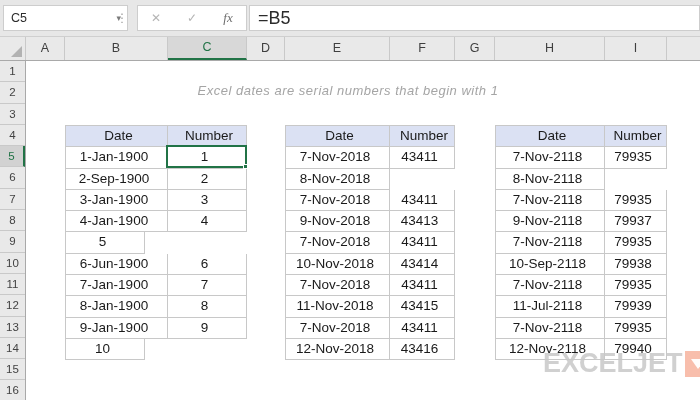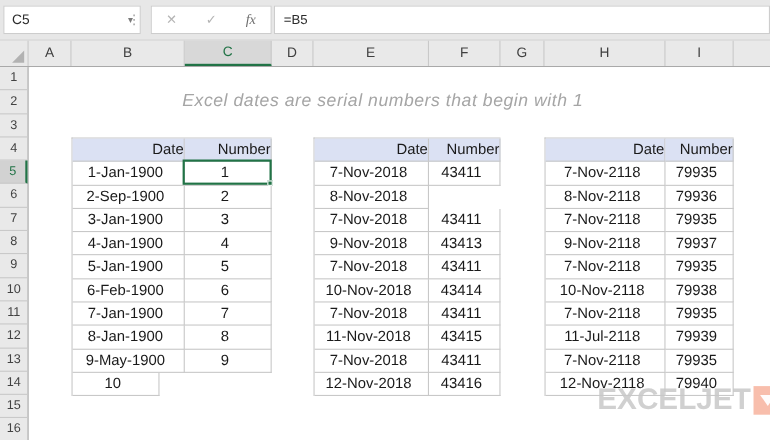--- a/index.html
+++ b/index.html
@@ -14,21 +14,21 @@
              background:#fff; border:1px solid #cdcdcd; font-size:12.5px; color:#2b2b2b;
              line-height:24px; padding-left:7px; }
   .namebox .caret { position:absolute; right:6px; top:0; color:#7b7b7b; font-size:9px; line-height:24px; }
   .vdots { position:absolute; left:115px; top:5px; width:14px; height:26px;
            color:#9e9e9e; font-size:12px; line-height:26px; text-align:center; }
   .fbtns { position:absolute; left:137px; top:5px; width:110px; height:26px;
            background:#fff; border:1px solid #cdcdcd; display:flex; align-items:center; }
   .fbtn { flex:1; text-align:center; color:#b5b5b5; font-size:12px; }
   .fx { color:#6e6e6e; font-family:"Liberation Serif", serif; font-style:italic; font-size:13px; }
   .formulabox { position:absolute; left:249px; top:5px; width:451px; height:26px;
-                background:#fff; border:1px solid #cdcdcd; font-size:12px; color:#2b2b2b;
+                background:#fff; border:1px solid #cdcdcd; font-size:18px; color:#2b2b2b;
                 line-height:24px; padding-left:8px; }
 
   
   .colband { position:absolute; left:0; top:37px; width:700px; height:24px;
              background:#e9e9e9; border-bottom:1px solid #a9a9a9; display:flex; }
   .colband .corner { width:26px; height:100%; position:relative; border-right:1px solid #c9c9c9; }
   .colband .corner .tri { position:absolute; right:3px; bottom:3px; width:0; height:0;
              border-left:11px solid transparent; border-bottom:11px solid #b2b2b2; }
   .colcell { height:100%; border-right:1px solid #c9c9c9; text-align:center;
              font-size:12.5px; color:#3f3f3f; line-height:23px; }
@@ -39,27 +39,27 @@
 
   .rowband { position:absolute; left:0; top:61px; width:26px; height:339px;
              background:#e9e9e9; border-right:1px solid #a9a9a9; }
   .rowcell { width:100%; height:21.3px; text-align:center; font-size:11.5px; color:#424242;
              line-height:21px; border-bottom:1px solid #c9c9c9; }
   .rowcell.sel { background:#d2d2d2; color:#217346; border-right:2px solid #217346; }
 
   
   .sheet { position:absolute; left:27px; top:61px; width:673px; height:339px; background:#fff; }
   .title { position:absolute; left:0; top:22px; width:620px; text-align:center;
-           font-style:italic; font-size:16px; letter-spacing:0.5px; color:#a5a5a5; z-index:2;padding-left:22px; }
+           font-style:italic; font-size:13px; letter-spacing:0.5px; color:#a5a5a5; z-index:2;padding-left:22px; }
 
   .xtable { position:absolute; top:64px; border-top:1px solid #c8c8c8; border-left:1px solid #c8c8c8; z-index:2; }
   .xrow { display:flex; height:21.3px; }
   .cell { height:100%; border-right:1px solid #c8c8c8; border-bottom:1px solid #c8c8c8;
           font-size:13.5px; color:#1a1a1a; line-height:20px; overflow:hidden; }
-  .cell.head { background:#dbe1f3; text-align:right; padding-left:4px; }
+  .cell.head { background:#dbe1f3; text-align:center; padding-left:4px; }
   .cell.val  { background:transparent; text-align:center; padding-right:5px; }
   .t0 .c0{width:102px} .t0 .c1{width:79px}
   .t1 .c0{width:104px} .t1 .c1{width:65px}
   .t2 .c0{width:109px} .t2 .c1{width:62px}
 
   
   .selcell { position:absolute; left:139px; top:84px; width:81px; height:23px;
              border:2px solid #217346; z-index:4; }
   .selcell .handle { position:absolute; right:-3px; bottom:-3px; width:5px; height:5px;
              background:#217346; border:1px solid #fff; }
@@ -153,37 +153,36 @@
         </div>
         <div class="xrow">
           <div class="cell val c0">3-Jan-1900</div>
           <div class="cell val c1">3</div>
         </div>
         <div class="xrow">
           <div class="cell val c0">4-Jan-1900</div>
           <div class="cell val c1">4</div>
         </div>
         <div class="xrow">
-          <div class="cell val c0">5-Jan-1900</div>
           <div class="cell val c1">5</div>
         </div>
         <div class="xrow">
-          <div class="cell val c0">6-Feb-1900</div>
+          <div class="cell val c0">6-Jun-1900</div>
           <div class="cell val c1">6</div>
         </div>
         <div class="xrow">
           <div class="cell val c0">7-Jan-1900</div>
           <div class="cell val c1">7</div>
         </div>
         <div class="xrow">
           <div class="cell val c0">8-Jan-1900</div>
           <div class="cell val c1">8</div>
         </div>
         <div class="xrow">
-          <div class="cell val c0">9-May-1900</div>
+          <div class="cell val c0">9-Jan-1900</div>
           <div class="cell val c1">9</div>
         </div>
         <div class="xrow">
           <div class="cell val c1">10</div>
         </div>
       </div>
     <div class="xtable t1" style="left:258px;">
         <div class="xrow">
           <div class="cell head c0">Date</div>
           <div class="cell head c1">Number</div>
@@ -232,36 +231,35 @@
         <div class="xrow">
           <div class="cell head c0">Date</div>
           <div class="cell head c1">Number</div>
         </div>
         <div class="xrow">
           <div class="cell val c0">7-Nov-2118</div>
           <div class="cell val c1">79935</div>
         </div>
         <div class="xrow">
           <div class="cell val c0">8-Nov-2118</div>
-          <div class="cell val c1">79936</div>
         </div>
         <div class="xrow">
           <div class="cell val c0">7-Nov-2118</div>
           <div class="cell val c1">79935</div>
         </div>
         <div class="xrow">
           <div class="cell val c0">9-Nov-2118</div>
           <div class="cell val c1">79937</div>
         </div>
         <div class="xrow">
           <div class="cell val c0">7-Nov-2118</div>
           <div class="cell val c1">79935</div>
         </div>
         <div class="xrow">
-          <div class="cell val c0">10-Nov-2118</div>
+          <div class="cell val c0">10-Sep-2118</div>
           <div class="cell val c1">79938</div>
         </div>
         <div class="xrow">
           <div class="cell val c0">7-Nov-2118</div>
           <div class="cell val c1">79935</div>
         </div>
         <div class="xrow">
           <div class="cell val c0">11-Jul-2118</div>
           <div class="cell val c1">79939</div>
         </div>

